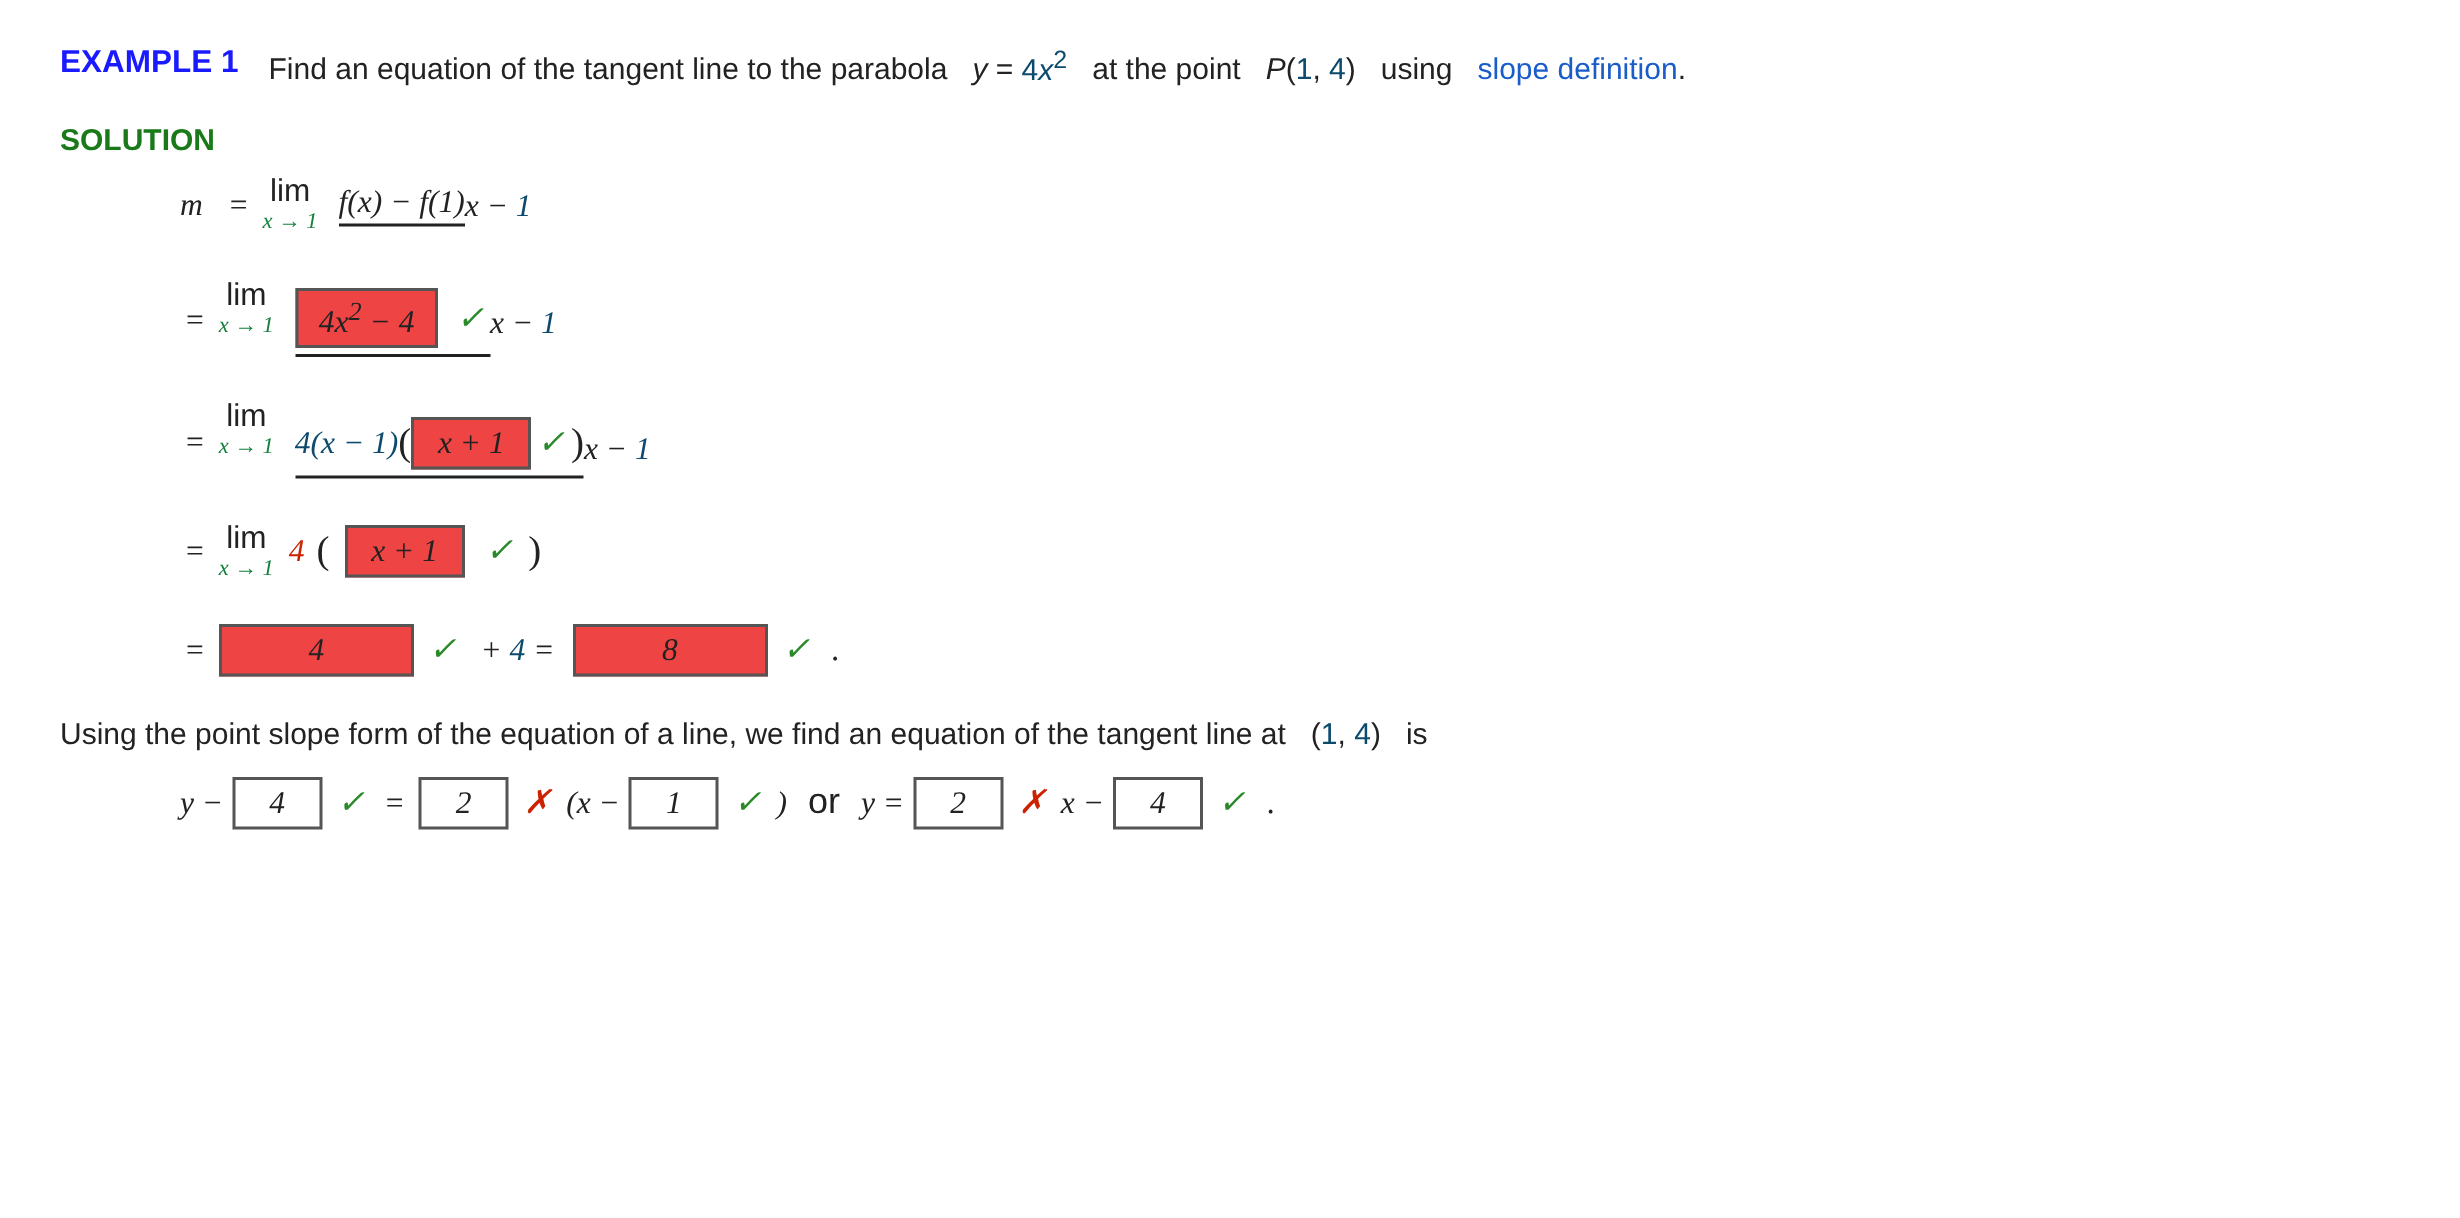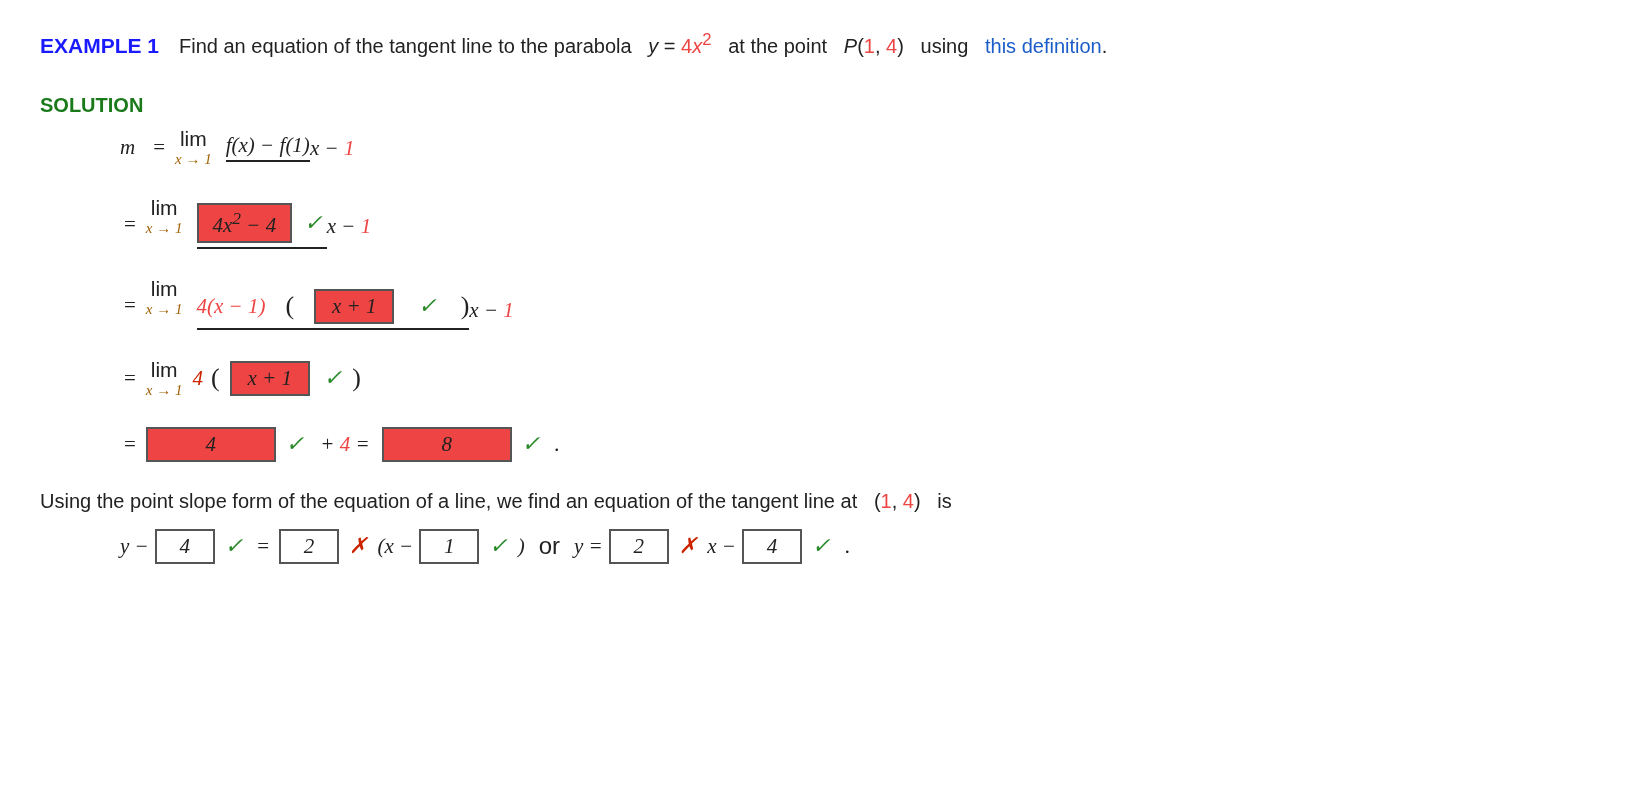--- a/index.html
+++ b/index.html
@@ -7,36 +7,36 @@
       background: #fff;
       font-family: 'Times New Roman', Times, serif;
       font-size: 20px;
       color: #222;
       padding: 30px 40px;
       width: 1640px;
       min-height: 812px;
     }
     .example-header {
       display: flex;
-      align-items: flex-end;
+      align-items: flex-start;
       gap: 20px;
-      margin-bottom: 36px;
+      margin-bottom: 24px;
       font-size: 21px;
     }
     .example-label {
       font-weight: bold;
       color: #1a1aff;
       font-family: Arial, sans-serif;
       font-size: 21px;
     }
     .example-text {
       font-family: Arial, sans-serif;
       font-size: 20px;
     }
-    .red { color: #ef4444; }
+    .red { color: #0c4a6e; }
     .blue-link { color: #1a5cc8; }
     .solution-label {
       color: #1a7a1a;
       font-weight: bold;
       font-family: Arial, sans-serif;
       font-size: 20px;
     }
     .solution-row {
       display: flex;
       align-items: center;
@@ -64,21 +64,21 @@
       font-style: italic;
       font-size: 21px;
       margin-right: 4px;
     }
     .lim-word {
       font-style: normal;
       font-family: Arial, sans-serif;
     }
     .lim-sub {
       font-size: 15px;
-      color: #a16207;
+      color: #15803d;
       white-space: nowrap;
     }
     .fraction {
       display: inline-flex;
       flex-direction: row;
       align-items: center;
       vertical-align: middle;
       margin: 0 4px;
     }
     .frac-num {
@@ -160,21 +160,21 @@
   </style>
 </head>
 <body>
 
 <div class="example-header">
   <span class="example-label">EXAMPLE 1</span>
   <span class="example-text">
     Find an equation of the tangent line to the parabola &nbsp;
     <em>y</em> = <span class="red">4<em>x</em><sup>2</sup></span> &nbsp; at the point &nbsp;
     <em>P</em>(<span class="red">1</span>, <span class="red">4</span>) &nbsp; using &nbsp;
-    <span class="blue-link">this definition</span>.
+    <span class="blue-link">slope definition</span>.
   </span>
 </div>
 
 <div class="solution-row">
   <span class="solution-label">SOLUTION</span>
 </div>
 
 <div class="math-block">
 
   <div class="eq-row">
@@ -207,21 +207,21 @@
     </span>
   </div>
 
   <div class="eq-row" style="align-items:flex-end;">
     <span class="eq-sign" style="margin-bottom:12px;">=</span>
     <span class="lim-block" style="margin-bottom:12px;">
       <span class="lim-word">lim</span>
       <span class="lim-sub">x → 1</span>
     </span>
     <span class="fraction">
-      <span class="frac-num" style="display:flex;align-items:center;gap:20px;padding-bottom:4px;">
+      <span class="frac-num" style="display:flex;align-items:center;gap:0;padding-bottom:4px;">
         <span class="red">4(<em>x</em> − 1)</span>
         <span class="paren">(</span>
         <span class="box-input"><em>x</em> + 1</span>
         <span class="check-green">✓</span>
         <span class="paren">)</span>
       </span>
       <span class="frac-den"><em>x</em> − <span class="red">1</span></span>
     </span>
   </div>
 

